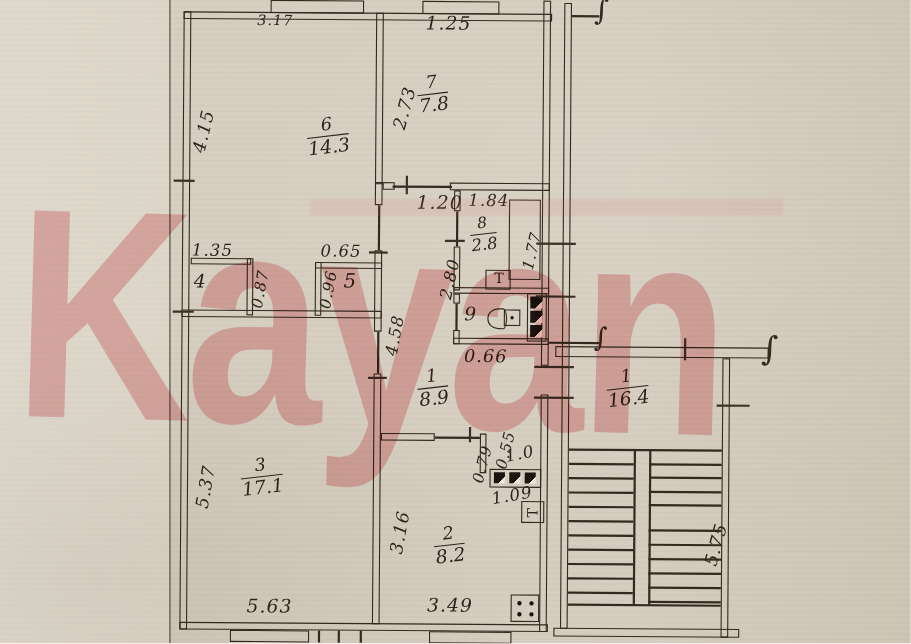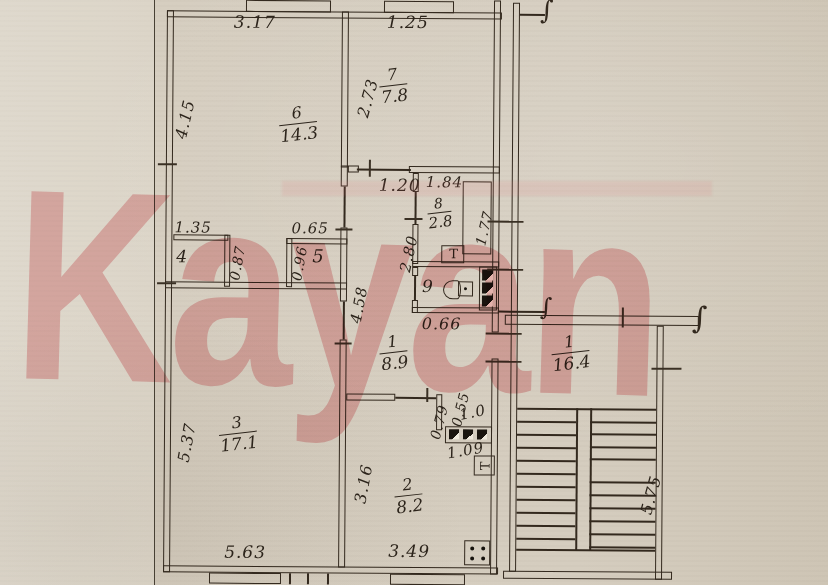--- a/index.html
+++ b/index.html
@@ -156,21 +156,21 @@
     <div class="hl tick" style="left:487px;top:268px;width:36px"></div>
     <div class="hl tick" style="left:486px;top:332px;width:36px"></div>
     <div class="hl tick" style="left:486px;top:360px;width:36px"></div>
     <div class="hl tick" style="left:335px;top:229px;width:17px"></div>
     <div class="hl tick" style="left:335px;top:343px;width:17px"></div>
     <div class="hl tick" style="left:652px;top:366px;width:30px"></div>
     <div class="vl tick" style="left:368px;top:160px;height:17px"></div>
     <div class="vl tick" style="left:622px;top:306px;height:20px"></div>
     <div class="vl tick" style="left:427px;top:388px;height:14px"></div>
 
-    <div class="dim" style="left:232px;top:13px;font-size:17px">3.17</div>
+    <div class="dim" style="left:232px;top:13px;font-size:13px">3.17</div>
     <div class="dim" style="left:385px;top:12px;font-size:17px">1.25</div>
     <div class="dim rot" style="left:170px;top:138px;transform:rotate(-77deg)">4.15</div>
     <div class="dim rot" style="left:352px;top:115px;transform:rotate(-75deg)">2.73</div>
     <div class="dim" style="left:378px;top:175px;font-size:17px">1.20</div>
     <div class="dim" style="left:425px;top:173px;font-size:15px">1.84</div>
     <div class="dim rot" style="left:472px;top:243px;font-size:14px;transform:rotate(-77deg)">1.77</div>
     <div class="dim rot" style="left:396px;top:270px;font-size:15px;transform:rotate(-78deg)">2.80</div>
     <div class="dim rot" style="left:347px;top:322px;font-size:15px;transform:rotate(-80deg)">4.58</div>
     <div class="dim" style="left:174px;top:220px;font-size:15px">1.35</div>
     <div class="dim" style="left:291px;top:220px;font-size:15px">0.65</div>

